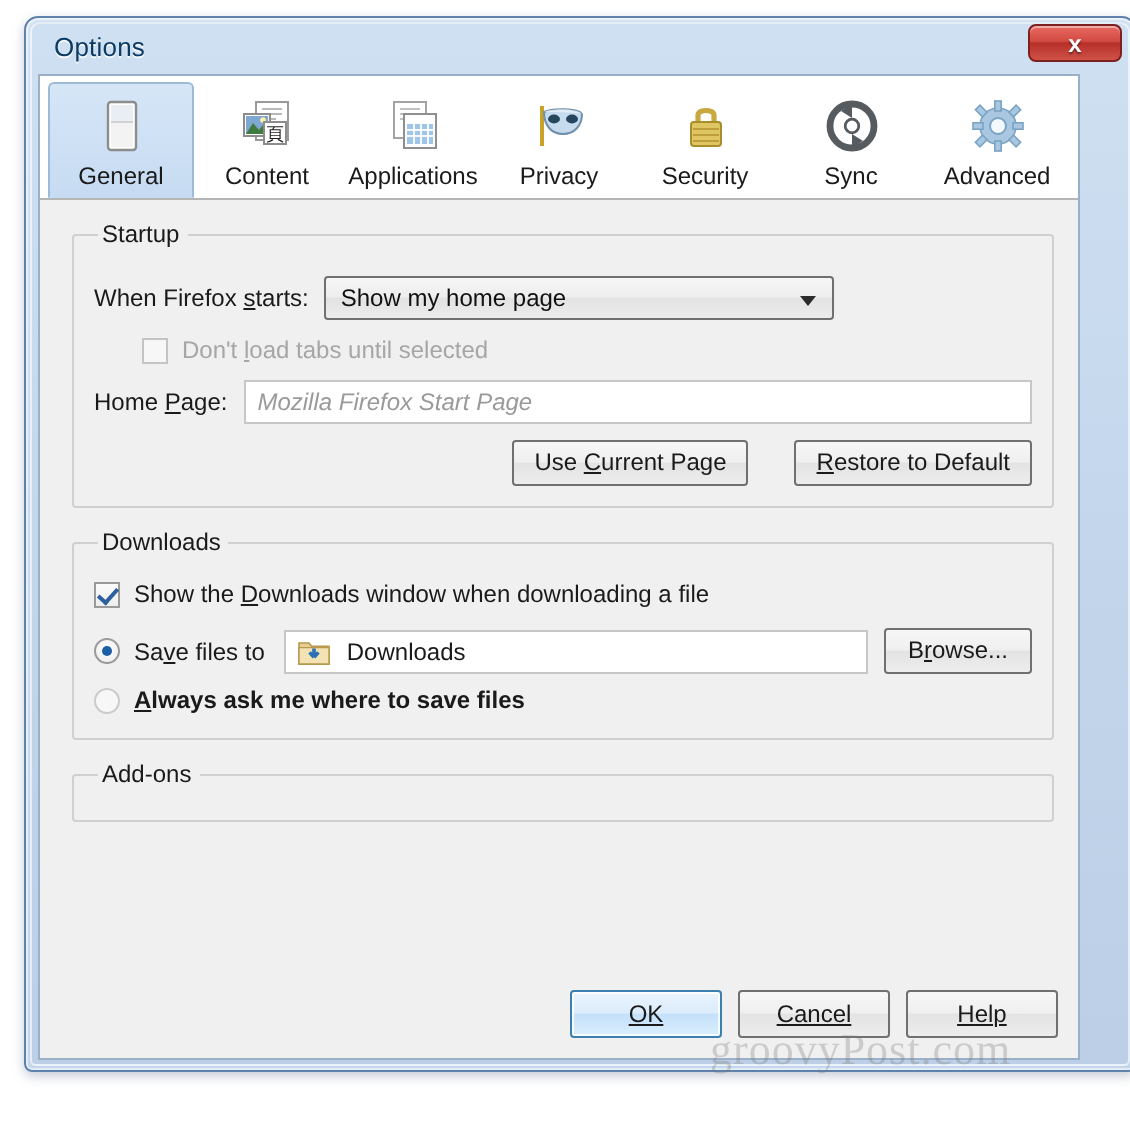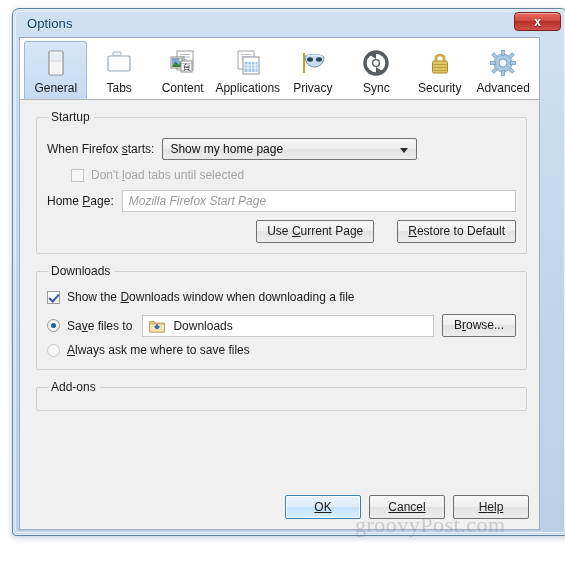--- a/index.html
+++ b/index.html
@@ -318,30 +318,20 @@
             <svg width="30" height="30" viewBox="0 0 30 30">
               <rect x="8" y="3" width="14" height="24" rx="1.5" fill="#ffffff" stroke="#8d8d8d" stroke-width="1.2"></rect>
               <rect x="9.5" y="4.5" width="11" height="21" rx="1" fill="#f3f3f3"></rect>
               <rect x="9.5" y="4.5" width="11" height="8" fill="#e8eef4"></rect>
               <line x1="9.5" y1="13" x2="20.5" y2="13" stroke="#c9c9c9" stroke-width="0.8"></line>
             </svg>
           </div>
           <div class="tab-label">General</div>
         </div>
 
-        <div class="tab">
-          <div class="tab-icon">
-            <svg width="30" height="30" viewBox="0 0 30 30">
-              <rect x="9" y="4" width="8" height="4" rx="1" fill="#f4f7fa" stroke="#9fb0bf" stroke-width="1"></rect>
-              <rect x="4" y="8" width="22" height="15" rx="1.5" fill="#fbfcfd" stroke="#9aa9b6" stroke-width="1.2"></rect>
-              <rect x="5.4" y="9.4" width="19.2" height="12.2" fill="#ffffff"></rect>
-            </svg>
-          </div>
-          <div class="tab-label">Tabs</div>
-        </div>
 
         <div class="tab">
           <div class="tab-icon">
             <svg width="30" height="30" viewBox="0 0 30 30">
               <rect x="9" y="3" width="16" height="19" fill="#ffffff" stroke="#9a9a9a" stroke-width="1"></rect>
               <line x1="12" y1="6.5" x2="22" y2="6.5" stroke="#b9b9b9" stroke-width="1"></line>
               <line x1="12" y1="9" x2="22" y2="9" stroke="#b9b9b9" stroke-width="1"></line>
               <line x1="12" y1="11.5" x2="19" y2="11.5" stroke="#b9b9b9" stroke-width="1"></line>
               <rect x="3" y="9" width="13" height="11" fill="#ffffff" stroke="#8c8c8c" stroke-width="1"></rect>
               <rect x="4" y="10" width="11" height="9" fill="#7fa8d0"></rect>
@@ -384,42 +374,42 @@
               <ellipse cx="21" cy="11.5" rx="3" ry="2.2" fill="#26465e"></ellipse>
               <path d="M7 8 C11 6, 24 6, 26 9 C20 8, 12 8, 7 8 Z" fill="#eaf3fa" opacity="0.8"></path>
             </svg>
           </div>
           <div class="tab-label">Privacy</div>
         </div>
 
         <div class="tab">
           <div class="tab-icon">
             <svg width="30" height="30" viewBox="0 0 30 30">
-              <circle cx="15" cy="15" r="11" fill="none" stroke="#555b5f" stroke-width="3.4"></circle>
-              <path d="M15 4 L15 11 L9.5 7.5 Z" fill="#555b5f"></path>
-              <path d="M15 26 L15 19 L20.5 22.5 Z" fill="#555b5f"></path>
-              <circle cx="15" cy="15" r="3.4" fill="#ffffff" stroke="#555b5f" stroke-width="1.4"></circle>
-            </svg>
-          </div>
-          <div class="tab-label">Sync</div>
-        </div>
-
-        <div class="tab">
-          <div class="tab-icon">
-            <svg width="30" height="30" viewBox="0 0 30 30">
               <path d="M11 13 V9.5 C11 6.5, 19 6.5, 19 9.5 V13" fill="none" stroke="#c9a93f" stroke-width="2.6"></path>
               <rect x="7.5" y="13" width="15" height="12" rx="1.5" fill="#e0c662" stroke="#a98d2a" stroke-width="1"></rect>
               <g stroke="#b89b36" stroke-width="0.9">
                 <line x1="8.5" y1="16.5" x2="21.5" y2="16.5"></line>
                 <line x1="8.5" y1="19.5" x2="21.5" y2="19.5"></line>
                 <line x1="8.5" y1="22.5" x2="21.5" y2="22.5"></line>
               </g>
             </svg>
           </div>
           <div class="tab-label">Security</div>
+        </div>
+
+        <div class="tab">
+          <div class="tab-icon">
+            <svg width="30" height="30" viewBox="0 0 30 30">
+              <circle cx="15" cy="15" r="11" fill="none" stroke="#555b5f" stroke-width="3.4"></circle>
+              <path d="M15 4 L15 11 L9.5 7.5 Z" fill="#555b5f"></path>
+              <path d="M15 26 L15 19 L20.5 22.5 Z" fill="#555b5f"></path>
+              <circle cx="15" cy="15" r="3.4" fill="#ffffff" stroke="#555b5f" stroke-width="1.4"></circle>
+            </svg>
+          </div>
+          <div class="tab-label">Sync</div>
         </div>
 
         <div class="tab">
           <div class="tab-icon">
             <svg width="30" height="30" viewBox="0 0 30 30">
               <g fill="#a9c7e0" stroke="#7aa3c4" stroke-width="0.8">
                 <circle cx="15" cy="15" r="9"></circle>
                 <rect x="13.4" y="2.5" width="3.2" height="5"></rect>
                 <rect x="13.4" y="22.5" width="3.2" height="5"></rect>
                 <rect x="2.5" y="13.4" width="5" height="3.2"></rect>
@@ -485,21 +475,21 @@
                   <path d="M0.5 2.5 h5 l1.3 1.6 H15.5 v9 H0.5 Z" fill="#e8cf91" stroke="#b7984c" stroke-width="0.8"></path>
                   <path d="M0.5 4.8 h15 v8.2 H0.5 Z" fill="#f3e2b4" stroke="#b7984c" stroke-width="0.7"></path>
                   <path d="M8 5.2 v3.6 M8 9.6 l-2.2 -2.4 M8 9.6 l2.2 -2.4" stroke="#2a6fb5" stroke-width="1.8" fill="none"></path>
                 </svg>
               </span>
               <span class="val">Downloads</span>
             </div>
             <div class="btn" style="margin-left:8px;"><span>B</span><u>r</u><span>owse...</span></div>
           </div>
 
-          <div class="row" style="margin:6px 0 2px 0;">
+          <div class="row" style="margin:6px 0 2px 0;font-weight:bold;">
             <span class="radio disabled"></span>
             <span class="cb-label"><u>A</u><span>lways ask me where to save files</span></span>
           </div>
         </fieldset>
 
         <fieldset class="group">
           <legend>Add-ons</legend>
         </fieldset>
 
       </div>

